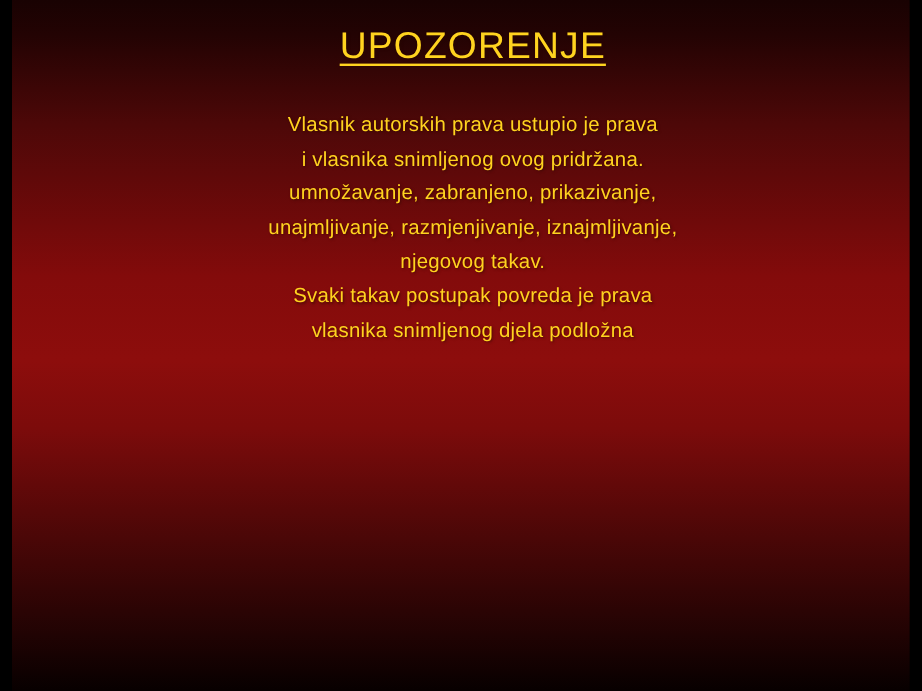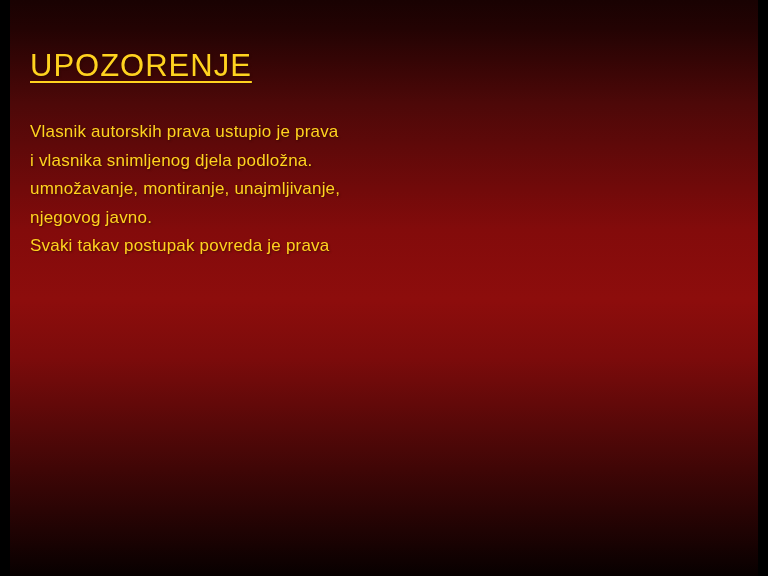--- a/index.html
+++ b/index.html
@@ -31,21 +31,22 @@
       #7c0b0b 62%,
       #4a0707 78%,
       #200303 92%,
       #070000 100%);
   }
   #content {
     position: absolute;
     top: 0;
     left: 0;
     right: 0;
-    padding-top: 48px;
+    text-align: center;
+    padding-top: 20px;
     color: var(--text-color, #FFD31F);
     margin-left: 20px;
   }
   .title {
     display: inline-block;
     font-size: 31px;
     font-weight: 500;
     letter-spacing: 1px;
     text-decoration: underline;
     text-underline-offset: 5px;
@@ -66,20 +67,22 @@
 </style>
 </head>
 <body>
 
 <div id="screen">
   <div id="video-area">
     <div id="content">
       <h1 class="title">UPOZORENJE</h1>
       <div class="body-lines">
         <div class="warning-line">Vlasnik autorskih prava ustupio je prava</div>
-        <div class="warning-line">i vlasnika snimljenog djela podložna.</div>
-        <div class="warning-line">umnožavanje, montiranje, unajmljivanje,</div>
-        <div class="warning-line">njegovog javno.</div>
+        <div class="warning-line">i vlasnika snimljenog ovog pridržana.</div>
+        <div class="warning-line">umnožavanje, zabranjeno, prikazivanje,</div>
+        <div class="warning-line">unajmljivanje, razmjenjivanje, iznajmljivanje,</div>
+        <div class="warning-line">njegovog takav.</div>
         <div class="warning-line">Svaki takav postupak povreda je prava</div>
+        <div class="warning-line">vlasnika snimljenog djela podložna</div>
       </div>
     </div>
   </div>
 </div>
 
 </body></html>

